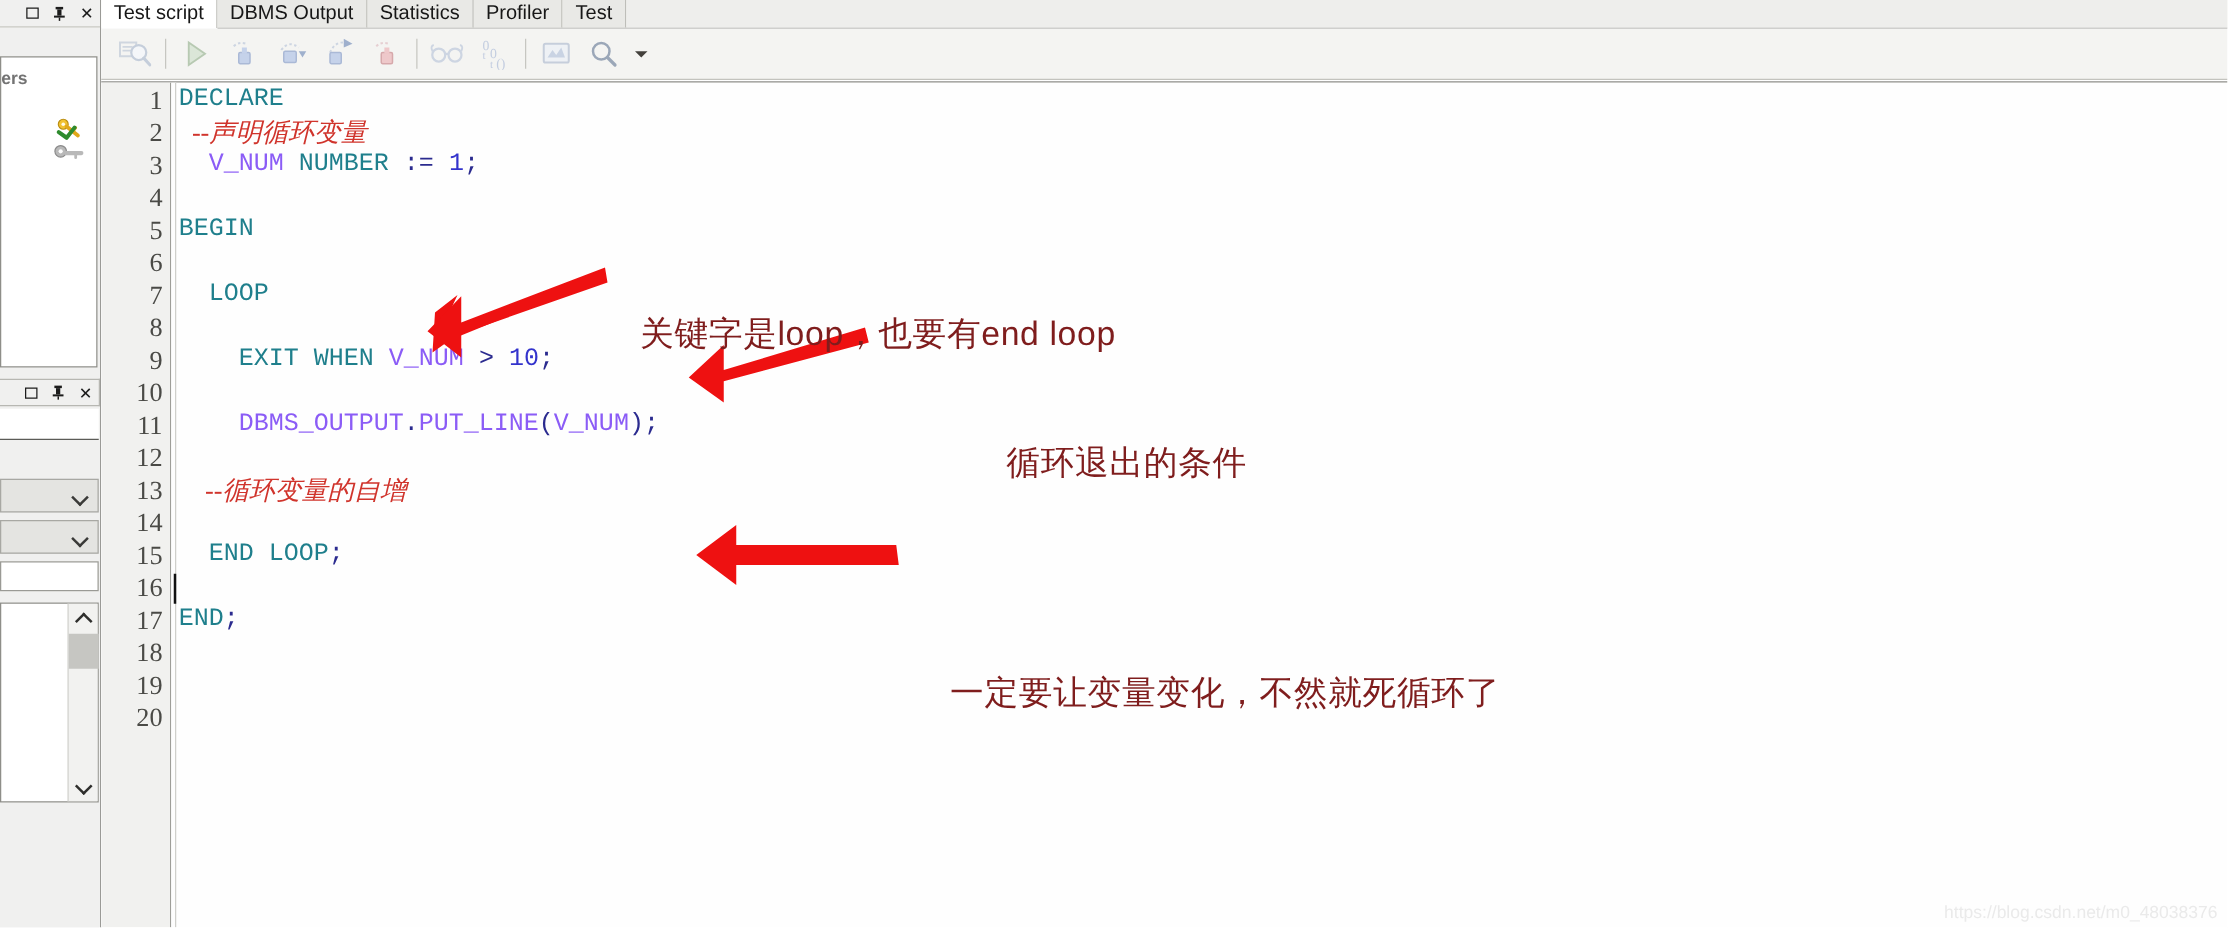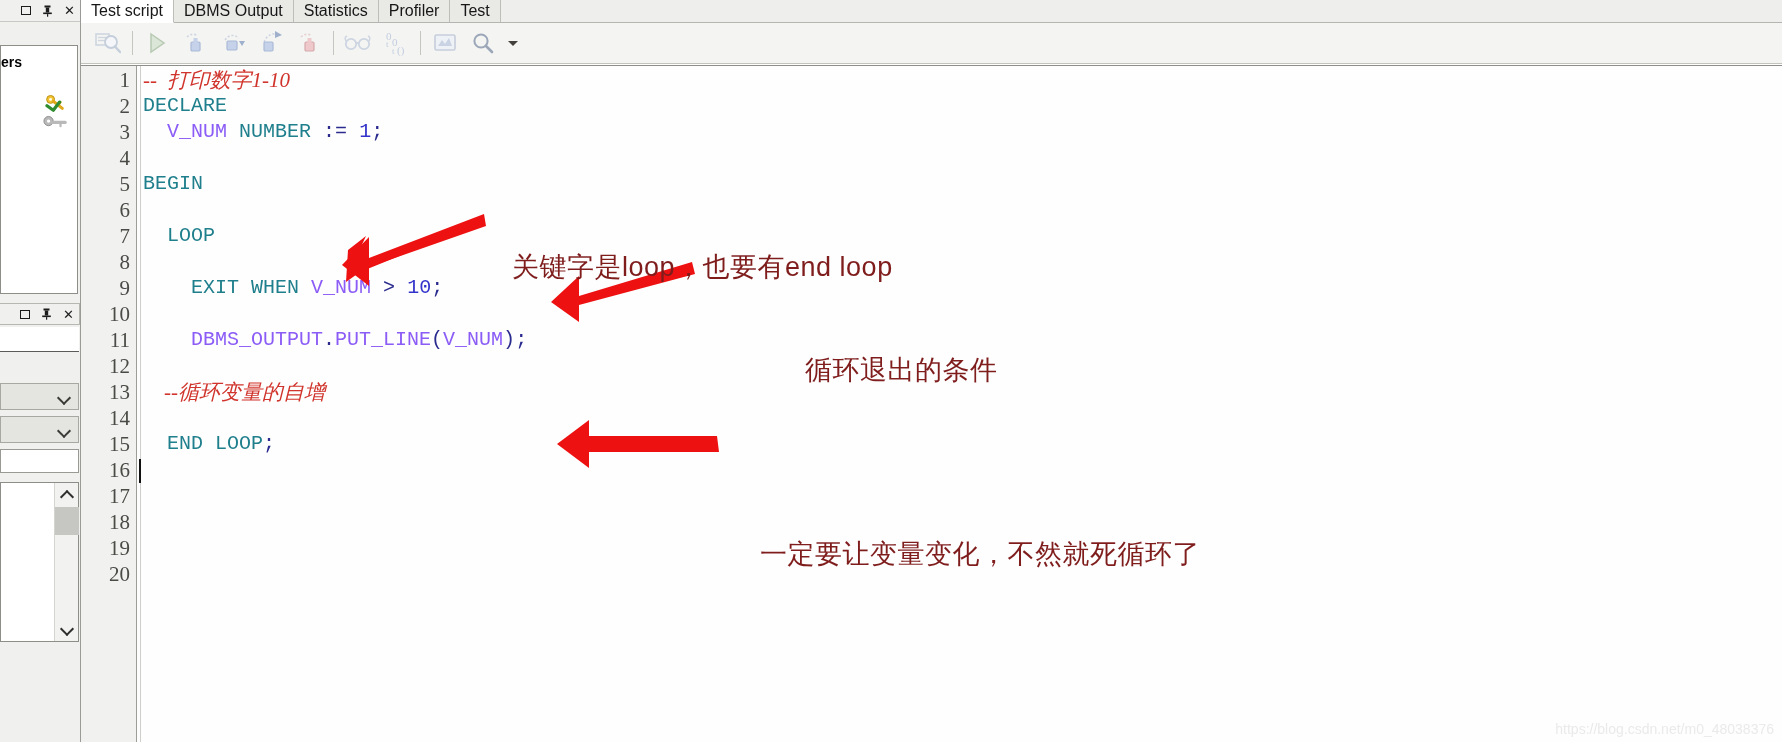--- a/index.html
+++ b/index.html
@@ -67,21 +67,21 @@
     left: 0; top: 45px;
     width: 78px; height: 249px;
     background: #ffffff;
     border: 1px solid #8e8e89;
     overflow: hidden;
   }
   .users-label {
     position: absolute;
     left: 0px; top: 8px;
     font-size: 14px;
-    color: #000000;
+    color: #737373;
     font-weight: bold;
     white-space: nowrap;
   }
   .key-icon-gold {
     position: absolute;
     left: 44px; top: 48px;
     width: 22px; height: 18px;
   }
   .key-icon-grey {
     position: absolute;
@@ -593,36 +593,37 @@
             <div class="lnum">16</div>
             <div class="lnum">17</div>
             <div class="lnum">18</div>
             <div class="lnum">19</div>
             <div class="lnum">20</div>
           </div>
       </div>
       <div id="gutter-edge"></div>
 
       <div id="code">
-        <div class="cline"><span class="cmt">--  打印数字1-10</span></div>
           <div class="cline"><span class="kw">DECLARE</span></div>
+          <div class="cline"><span class="cmt">  --声明循环变量</span></div>
           <div class="cline">  <span class="id">V_NUM</span> <span class="kw">NUMBER</span> <span class="op">:</span><span class="op">=</span> <span class="num">1</span><span class="op">;</span></div>
           <div class="cline">&nbsp;</div>
           <div class="cline"><span class="kw">BEGIN</span></div>
           <div class="cline">&nbsp;</div>
           <div class="cline">  <span class="kw">LOOP</span></div>
           <div class="cline">&nbsp;</div>
           <div class="cline">    <span class="kw">EXIT</span> <span class="kw">WHEN</span> <span class="id">V_NUM</span> <span class="op">&gt;</span> <span class="num">10</span><span class="op">;</span></div>
           <div class="cline">&nbsp;</div>
           <div class="cline">    <span class="id">DBMS_OUTPUT</span><span class="op">.</span><span class="id">PUT_LINE</span><span class="op">(</span><span class="id">V_NUM</span><span class="op">)</span><span class="op">;</span></div>
           <div class="cline">&nbsp;</div>
           <div class="cline"><span class="cmt">    --循环变量的自增</span></div>
           <div class="cline">&nbsp;</div>
           <div class="cline">  <span class="kw">END</span> <span class="kw">LOOP</span><span class="op">;</span></div>
           <div class="cline">&nbsp;</div>
+          <div class="cline"><span class="kw">END</span><span class="op">;</span></div>
           <div class="cline">&nbsp;</div>
           <div id="caret" style="top: 392px;"></div>
       </div>
 
       <svg class="arrow-svg" id="arrow-1" width="215" height="92" viewBox="0 0 215 92">
         <path d="M208 6 L78 56 L92 26 L74 40 L72 72 L86 62 L204 14 Z" fill="#ee1111"></path>
         <path d="M210 4 L95 48 L95 27 L68 55 L95 76 L95 57 L212 16 Z" fill="#ee1111"></path>
       </svg>
 
       <svg class="arrow-svg" id="arrow-2" width="210" height="72" viewBox="0 0 210 72">

